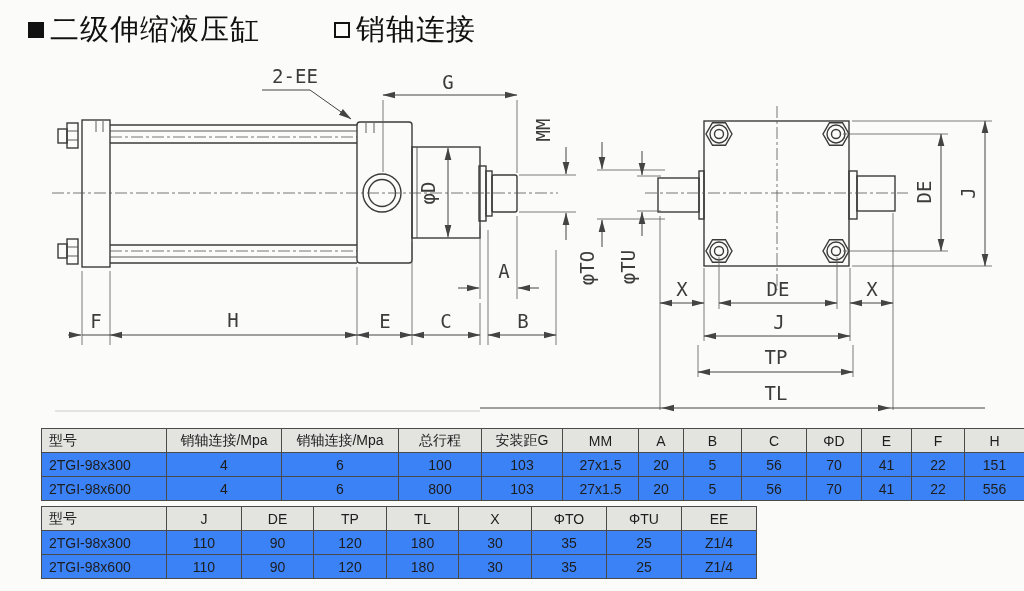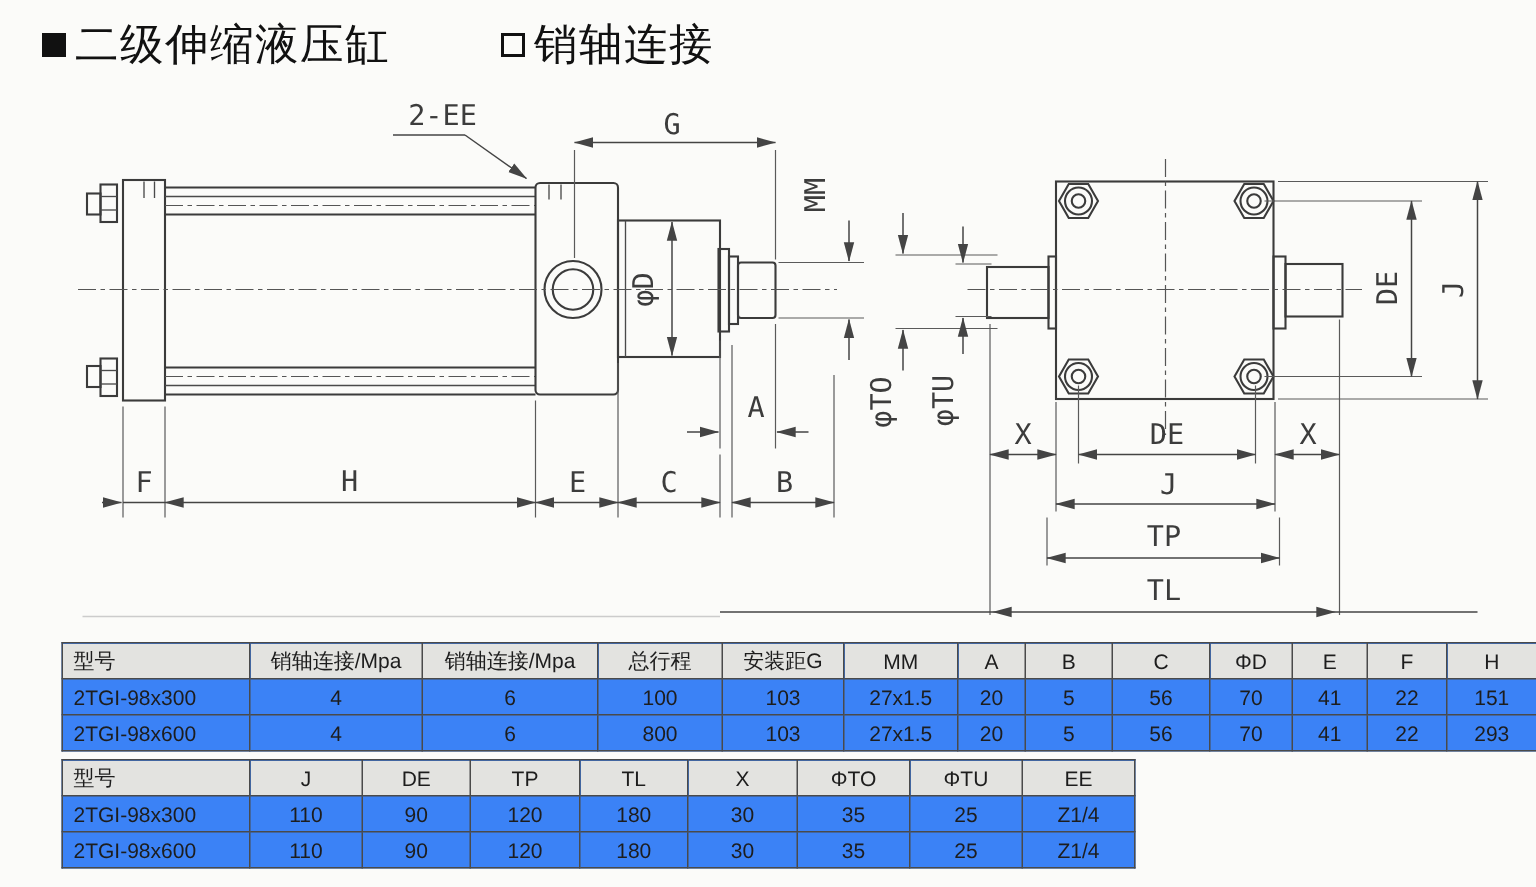--- a/index.html
+++ b/index.html
@@ -287,21 +287,21 @@
         <td>6</td>
         <td>800</td>
         <td>103</td>
         <td>27x1.5</td>
         <td>20</td>
         <td>5</td>
         <td>56</td>
         <td>70</td>
         <td>41</td>
         <td>22</td>
-        <td>293</td>
+        <td>556</td>
       </tr>
     </tbody>
   </table>
 
 <table id="table2">
   <colgroup>
     <col style="width:125px">
       <col style="width:75px">
       <col style="width:72px">
     <col style="width:73px">

